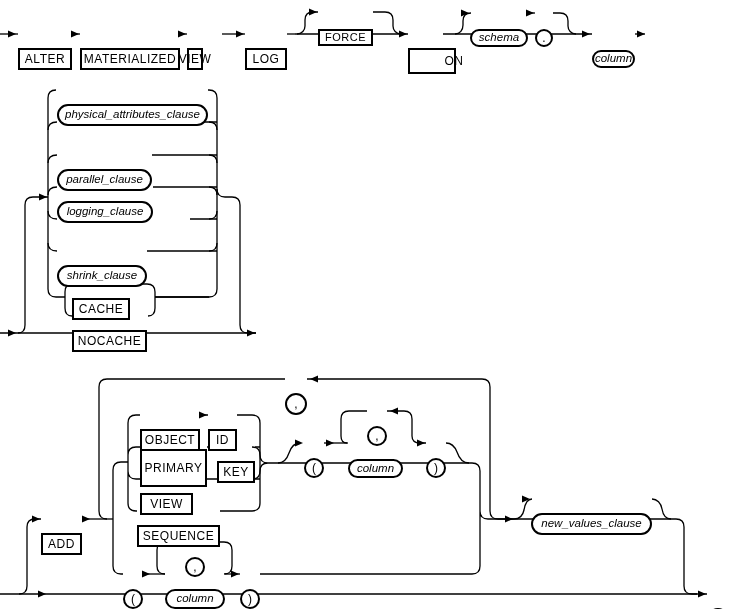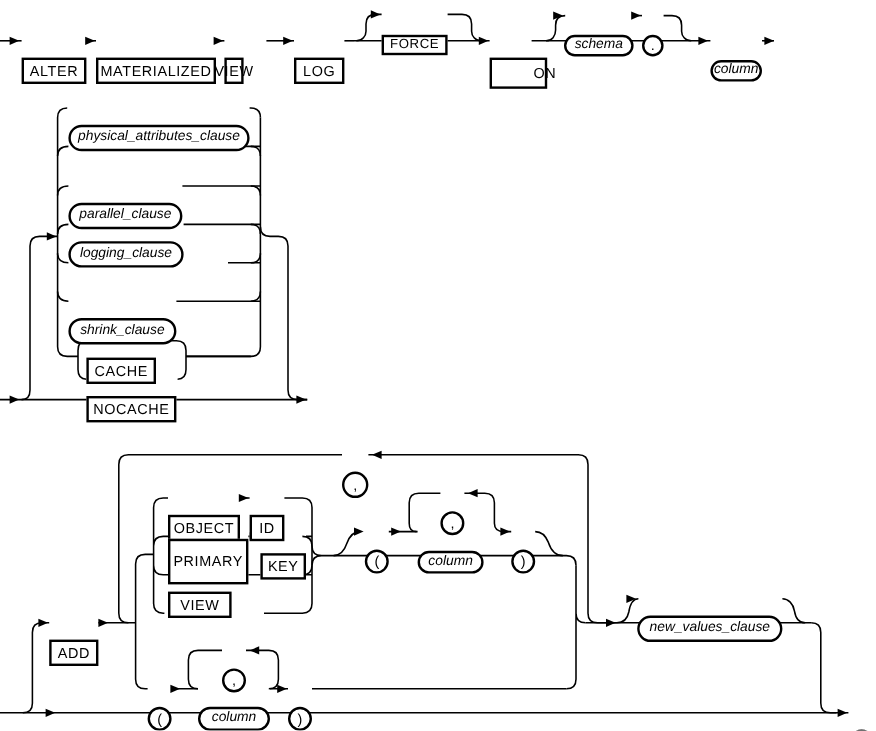--- a/index.html
+++ b/index.html
@@ -156,20 +156,23 @@
       </div>
       <div class="node box" style="left: 140px; top: 424px; width: 67px; height: 38px;">
         <span>PRIMARY</span>
       </div>
       <div class="node box" style="left: 217px; top: 436px; width: 38px; height: 22px;">
         <span>KEY</span>
       </div>
       <div class="node box" style="left: 140px; top: 468px; width: 53px; height: 22px;">
         <span>VIEW</span>
       </div>
+      <div class="node box" style="left: 137px; top: 500px; width: 83px; height: 22px;">
+        <span>SEQUENCE</span>
+      </div>
       <div class="node circle" style="left: 304px; top: 433px; width: 20px; height: 20px;">
         <span>(</span>
       </div>
       <div class="node circle" style="left: 367px; top: 401px; width: 20px; height: 20px;">
         <span>,</span>
       </div>
       <div class="node oval" style="left: 348px; top: 434px; width: 55px; height: 19px;">
         <span>column</span>
       </div>
       <div class="node circle" style="left: 426px; top: 433px; width: 20px; height: 20px;">

